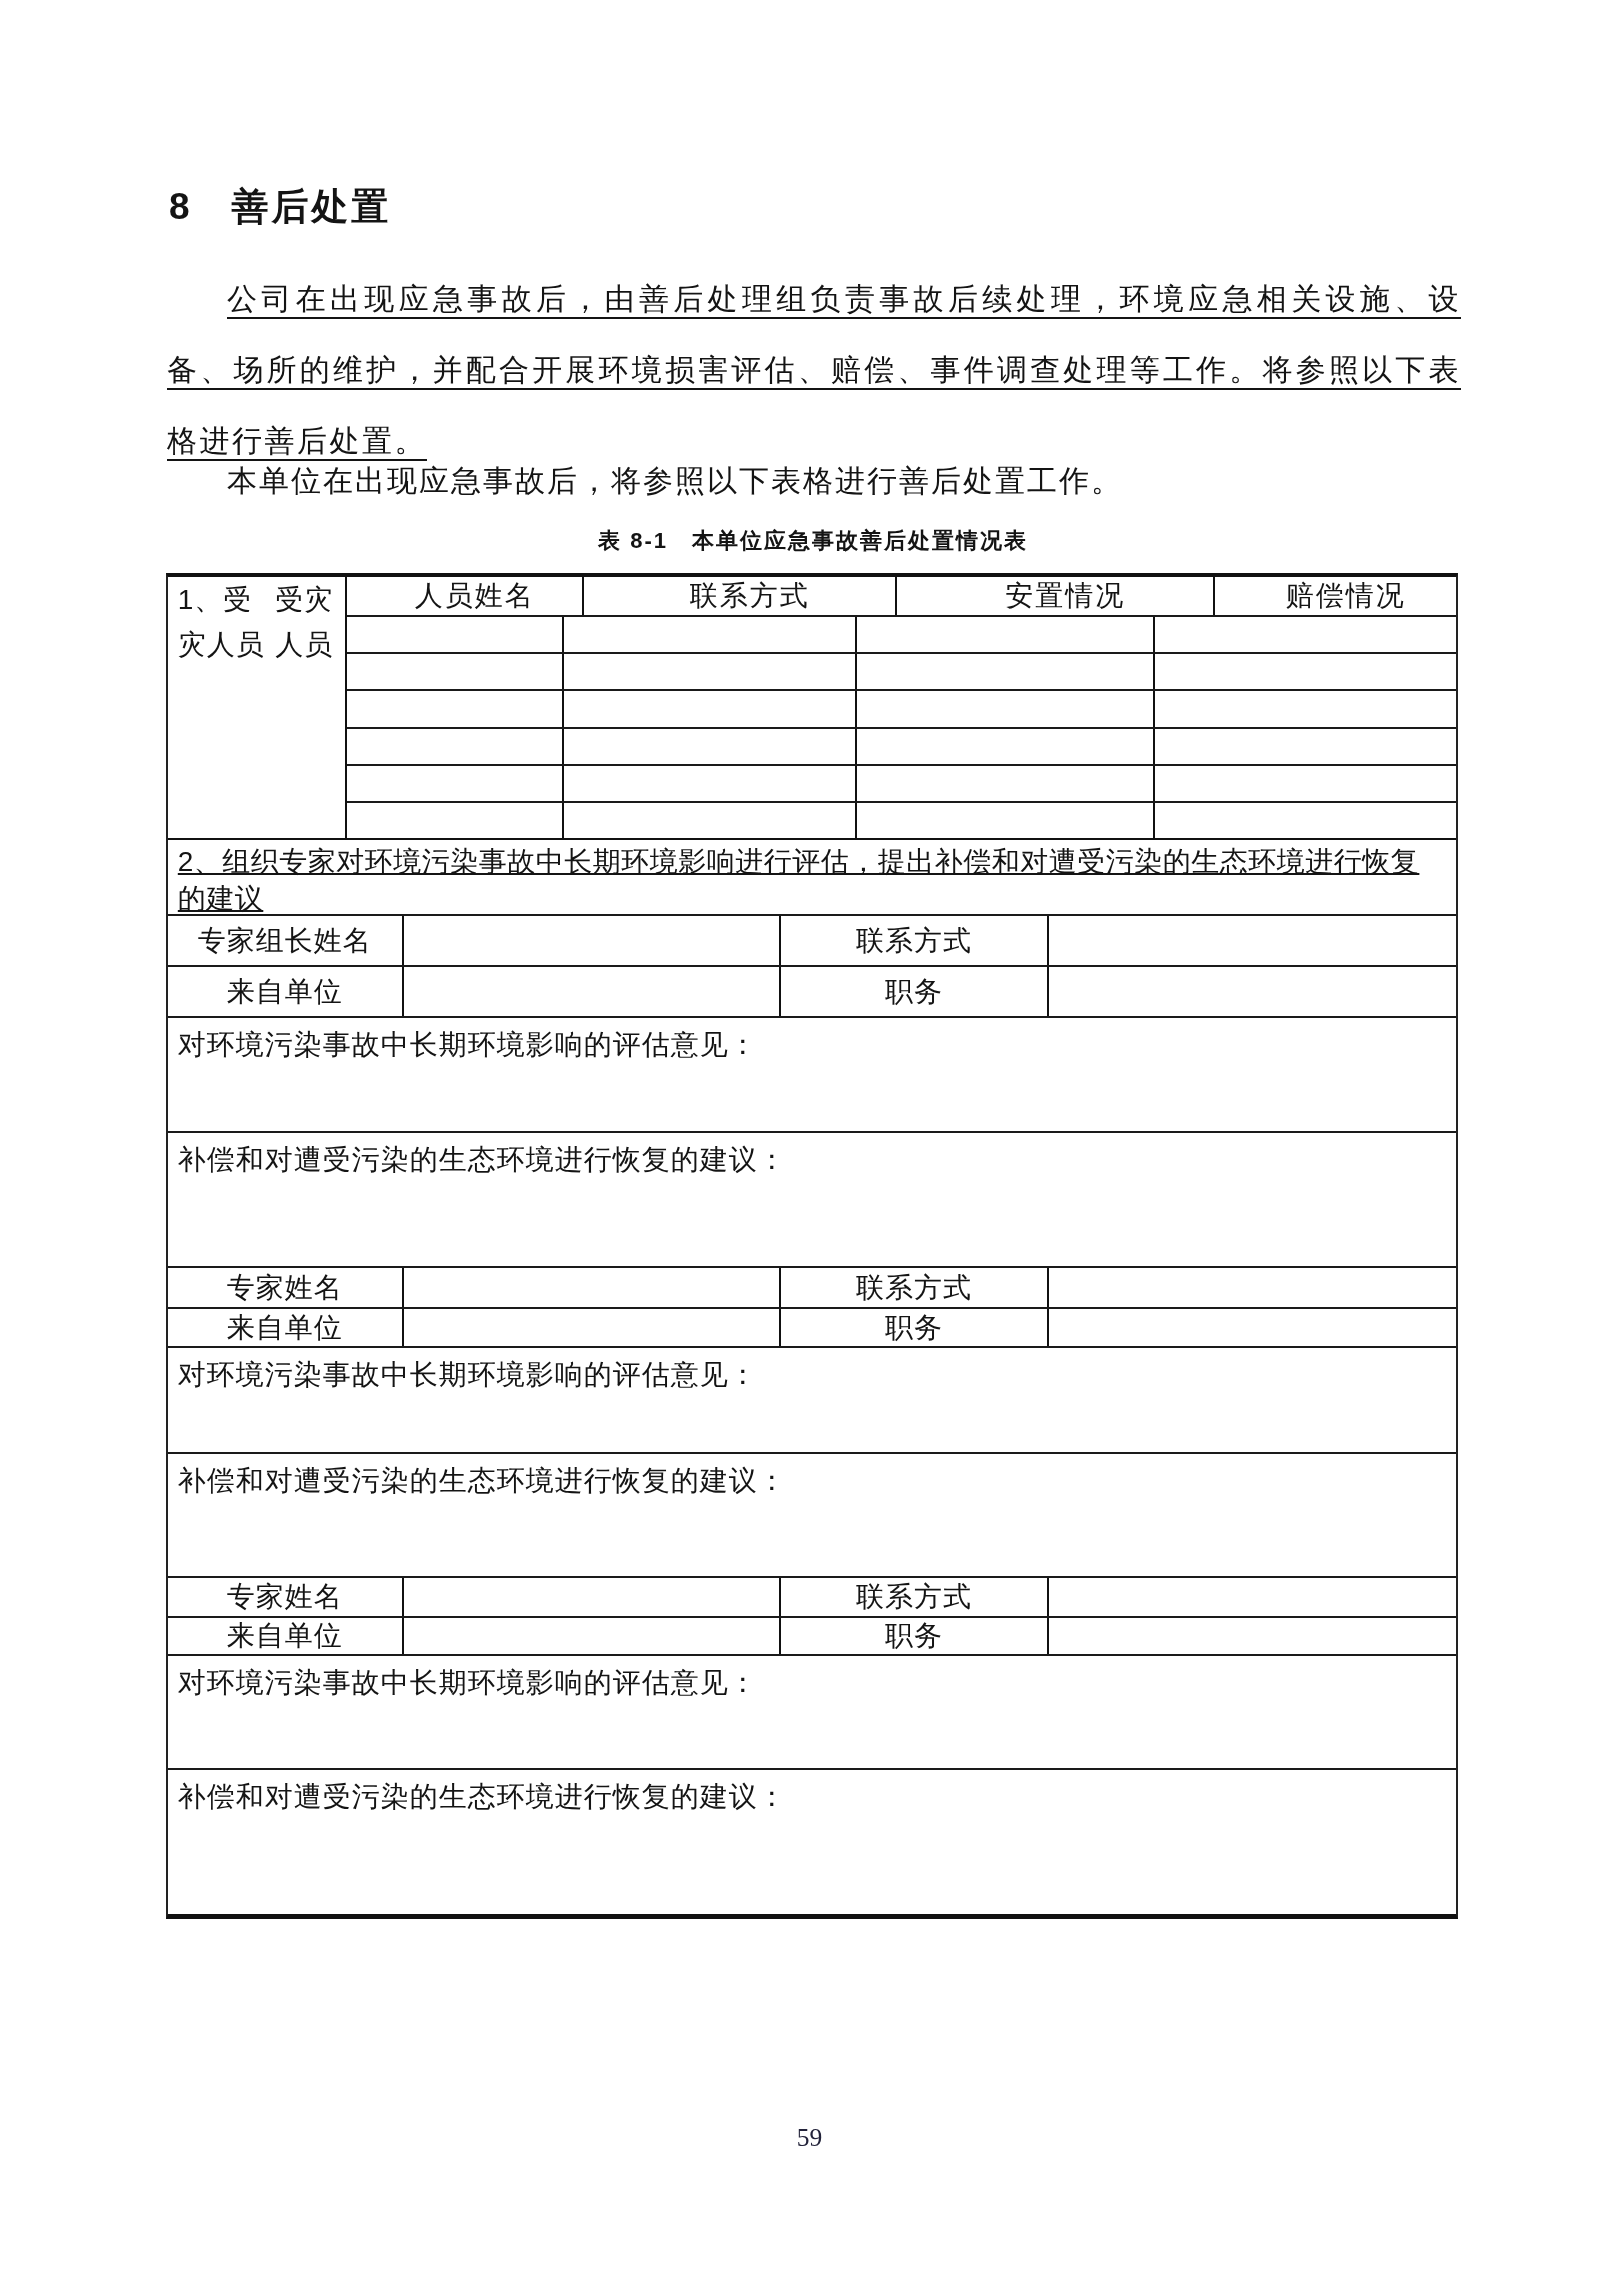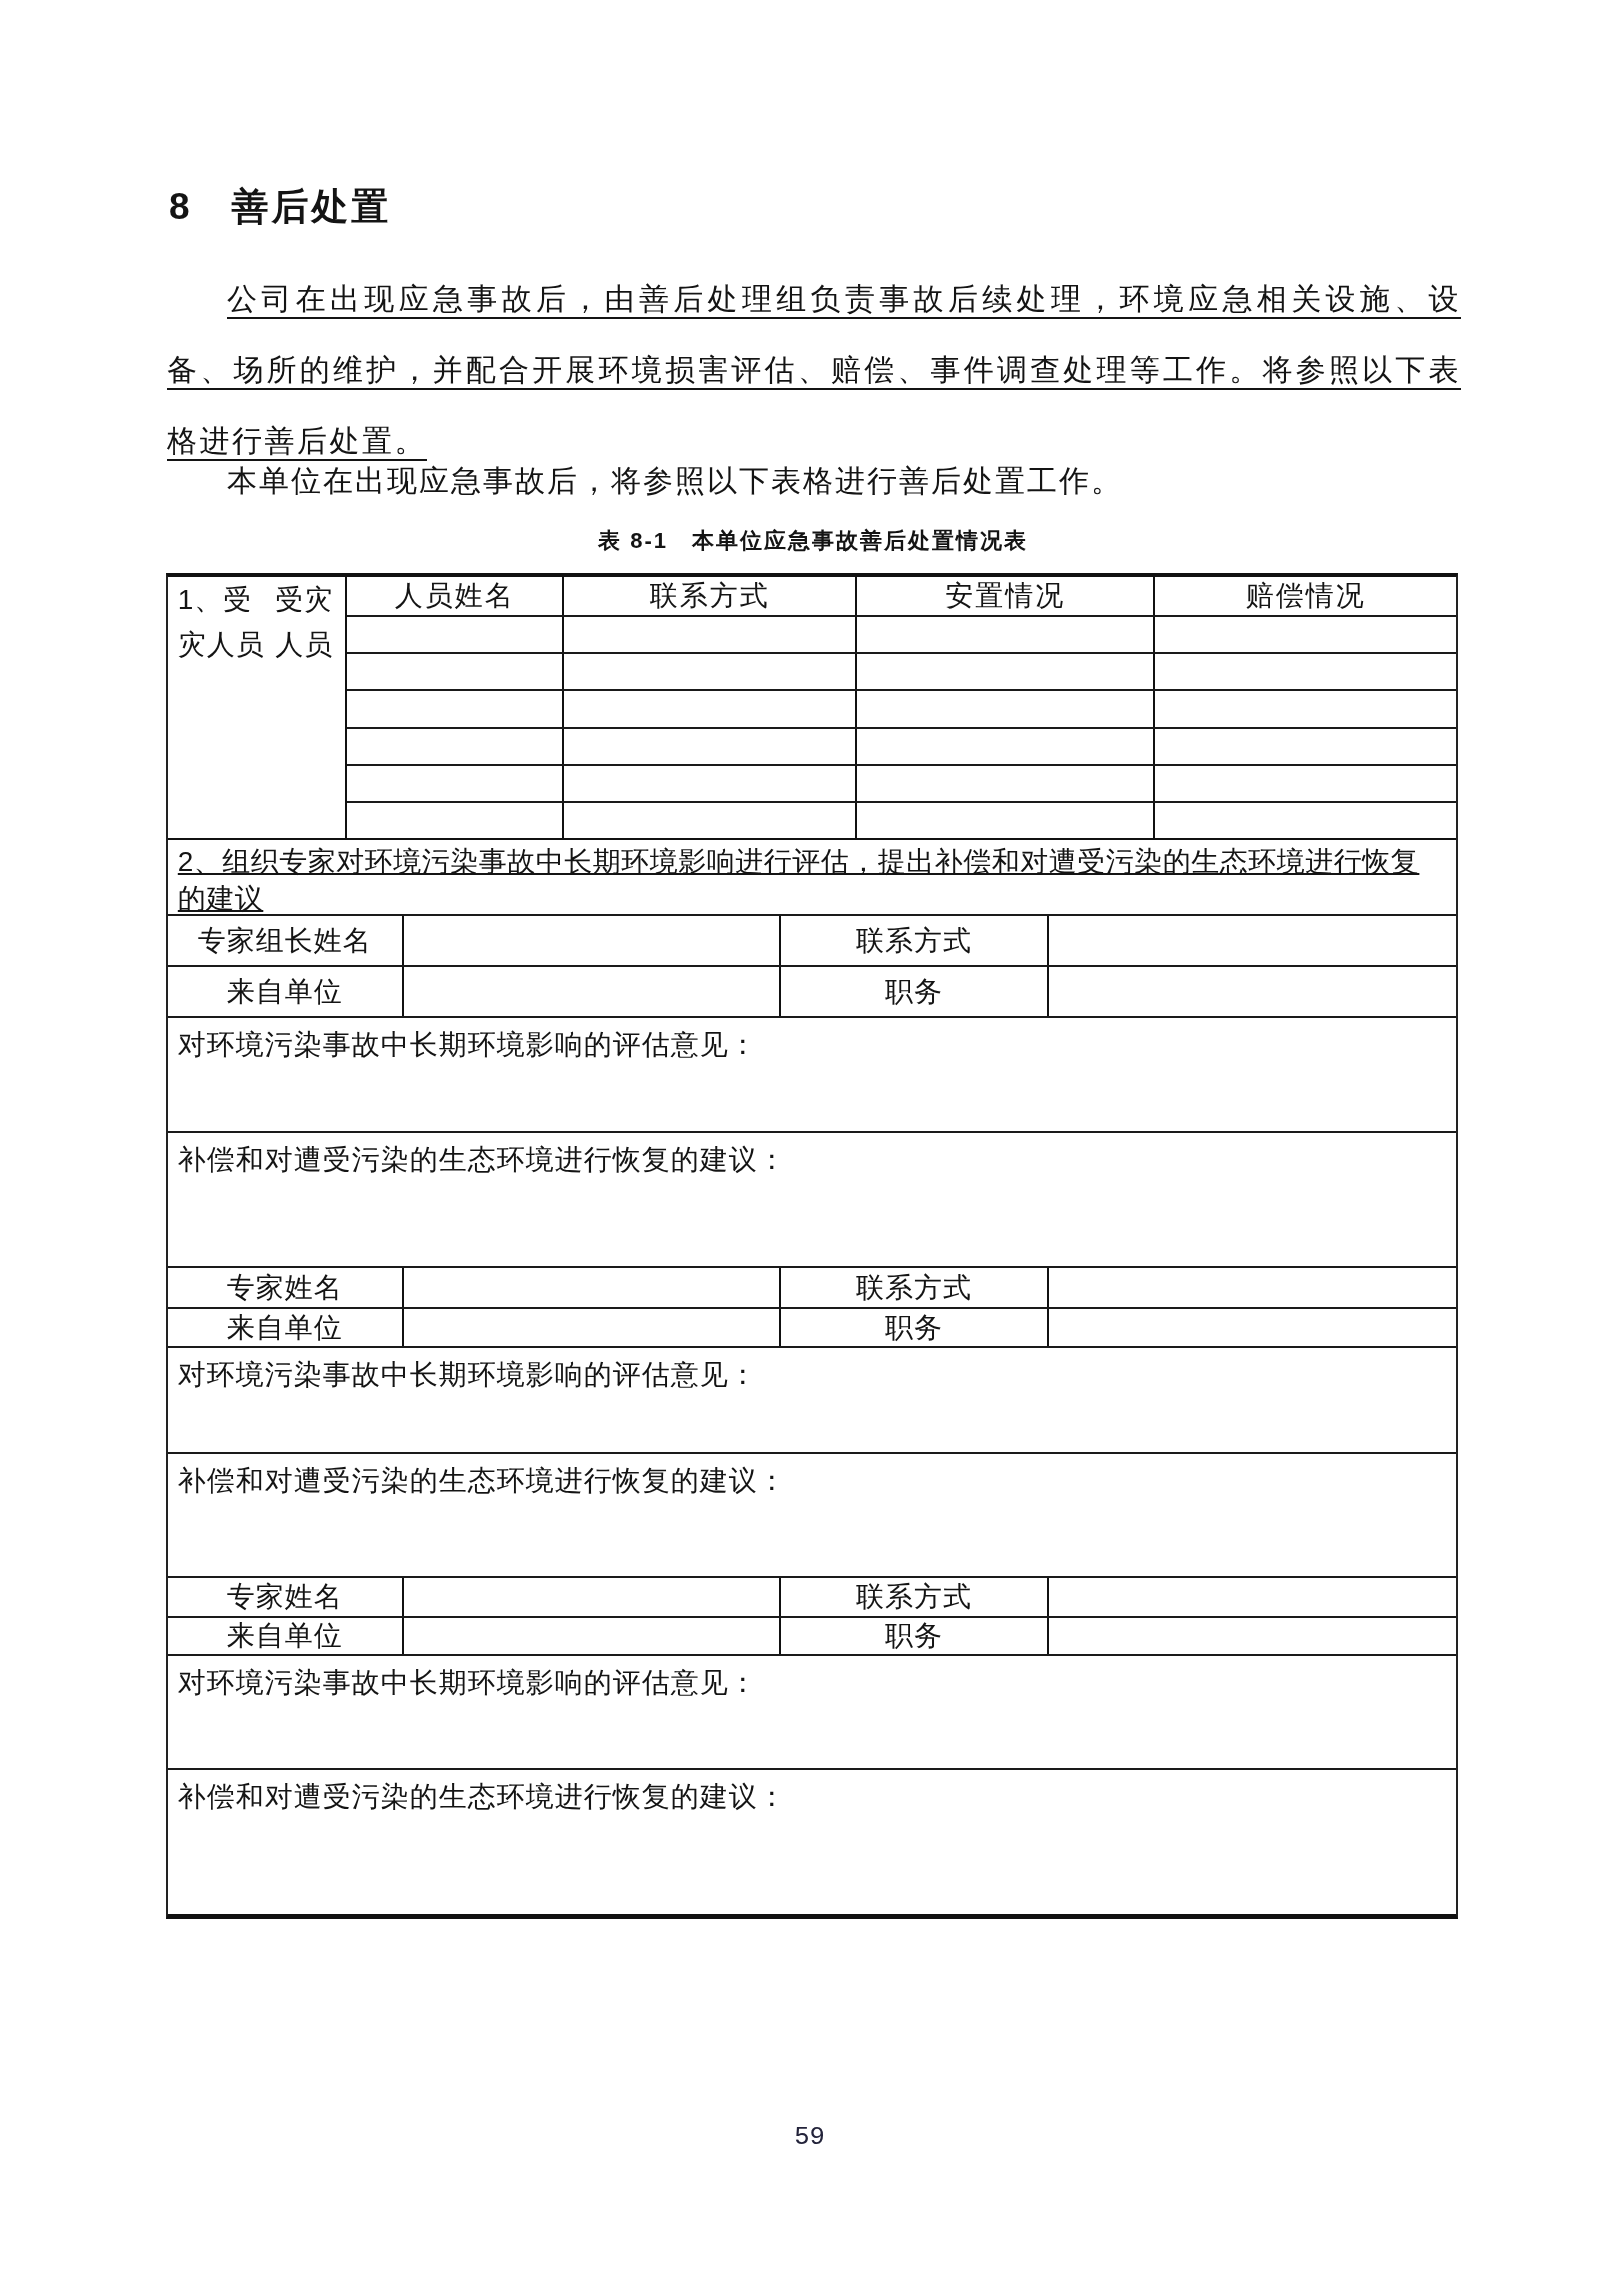--- a/index.html
+++ b/index.html
@@ -51,21 +51,21 @@
     padding-left:9.8px; line-height:45px; letter-spacing:1px;
   }
   .s1-main { flex:1; display:flex; flex-direction:column; }
   .s1-row { flex:1; display:flex; }
   .s1-row + .s1-row { border-top:2px solid #1a1a1a; }
   .s1-cell { border-right:2.9px solid #111; }
   .s1-cell.c0 { width:19.6%; }
   .s1-cell.c1 { width:26.4%; }
   .s1-cell.c2 { width:26.9%; }
   .s1-cell.c3 { flex:1; border-right:none; }
-  .s1-row.hdr .s1-cell { display:flex; align-items:center; justify-content:center; letter-spacing:2px; }
+  .s1-row.hdr .s1-cell { display:flex; align-items:center; justify-content:center; letter-spacing:2px;margin-left:20px; }
   
   .intro {
     padding:2.9px 9.8px 0 9.8px; line-height:37px; letter-spacing:0.5px;
     border-bottom:2px solid #1a1a1a; height:76px; overflow:hidden;text-decoration:underline;
   }
   .row4 { display:flex; border-bottom:2px solid #1a1a1a; }
   .row4 .c { display:flex; align-items:center; justify-content:center; letter-spacing:1px; }
   .row4 .l1 { width:18.3%; border-right:2.9px solid #111; }
   .row4 .v1 { width:29.3%; border-right:2.9px solid #111; }
   .row4 .l2 { width:20.8%; border-right:2.9px solid #111; }
@@ -81,21 +81,21 @@
   .b2 .r-unit { height:39px; }
   .b2 .a { height:106px; }
   .b2 .s { height:124px; }
   .b3 .r-name { height:40px; }
   .b3 .r-unit { height:38px; }
   .b3 .a { height:114px; }
   .b3 .s { height:144px; border-bottom:none; }
   .pageno {
     position:absolute; top:2123px; left:0; width:100%;
     text-align:center; font-size:25.5px;
-    font-family:Liberation Mono, monospace;
+    font-family:Liberation Serif, serif;
     color:#23233a;
   }
 </style>
 </head>
 <body>
 
 <div class="page">
 
   <div class="heading">
     <span class="h-num">8</span><span>善后处置</span>

